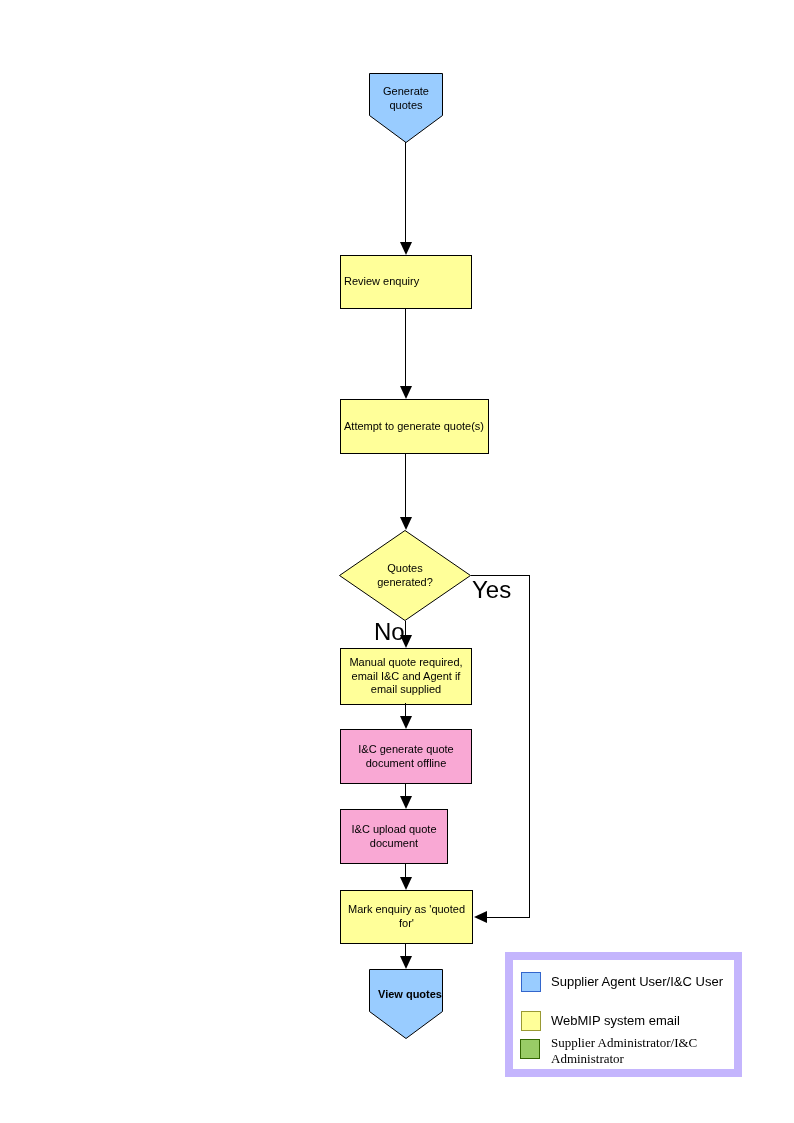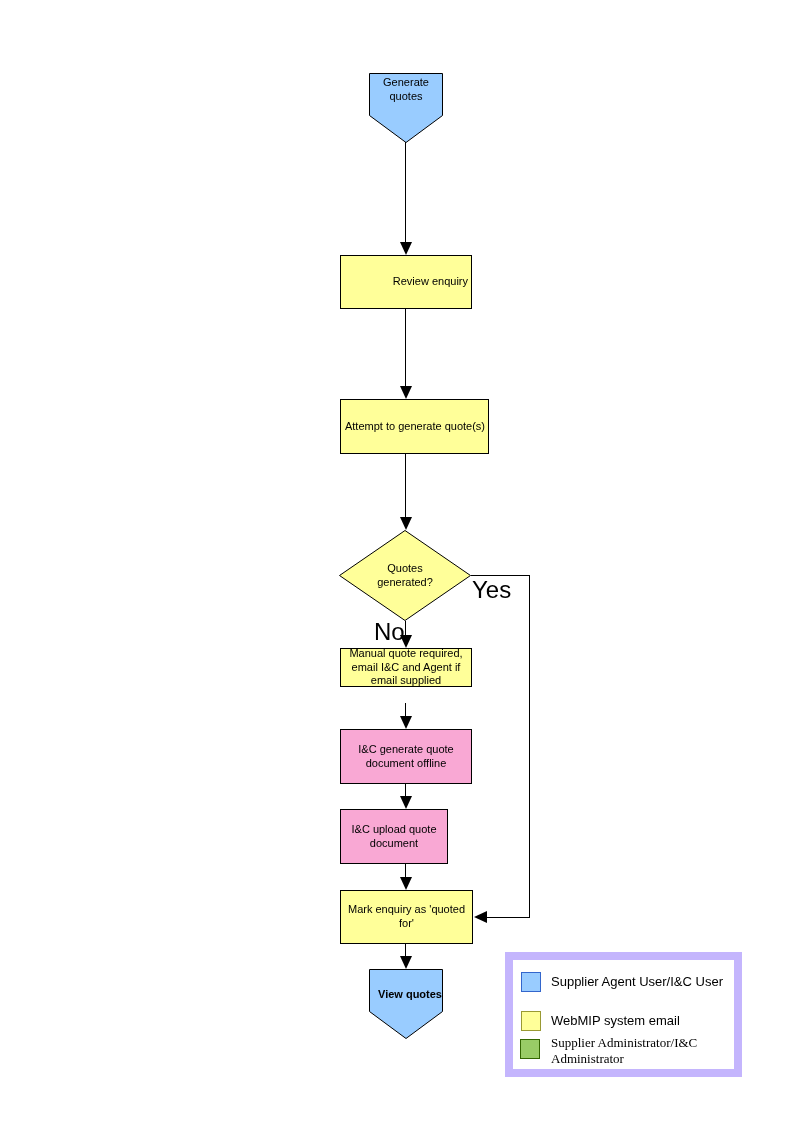--- a/index.html
+++ b/index.html
@@ -1,19 +1,19 @@
 <!DOCTYPE html>
 <html><head>
 <meta charset="utf-8">
 <style>
   html,body{margin:0;padding:0;background:#ffffff;}
   #canvas{position:relative;width:794px;height:1123px;background:#ffffff;overflow:hidden;
           font-family:"Liberation Sans",sans-serif;color:#000;}
   .abs{position:absolute;}
-  .node{box-sizing:border-box;border:1px solid #000;display:flex;align-items:center;justify-content:flex-end;
+  .node{box-sizing:border-box;border:1px solid #000;display:flex;align-items:center;justify-content:flex-start;
         text-align:center;font-size:11px;line-height:1.25;padding:2px 3px;}
   .yellow{background:#FFFF99;}
   .blue{background:#f9a8d4;}
   .shape-label{display:flex;align-items:center;justify-content:center;text-align:center;
                font-size:11px;line-height:1.25;pointer-events:none;}
   .vline{width:1px;background:#000;}
   .hline{height:1px;background:#000;}
   .arrow-down{width:0;height:0;border-left:6px solid transparent;border-right:6px solid transparent;
               border-top:13px solid #000;}
   .arrow-left{width:0;height:0;border-top:6px solid transparent;border-bottom:6px solid transparent;
@@ -27,21 +27,21 @@
   .legend-label{position:absolute;font-size:13px;line-height:16px;}
 </style>
 </head>
 <body>
 
 <div id="canvas">
 
   <svg class="abs" style="left:369px;top:73px;" width="74" height="70">
     <polygon points="0.5,0.5 73.5,0.5 73.5,42.5 37,69.5 0.5,42.5" fill="#99CCFF" stroke="#000" stroke-width="1"></polygon>
   </svg>
-  <div class="abs shape-label" style="left:369px;top:66px;width:74px;height:48px;">Generate quotes</div>
+  <div class="abs shape-label" style="left:369px;top:75px;width:74px;height:48px;">Generate quotes</div>
 
   <div class="abs vline" style="left:405px;top:142px;height:101px;"></div>
   <div class="abs arrow-down" style="left:400px;top:242px;"></div>
 
   <div class="abs node yellow" style="left:340px;top:255px;width:132px;height:54px;">
     <span>Review enquiry</span>
   </div>
 
   <div class="abs vline" style="left:405px;top:309px;height:78px;"></div>
   <div class="abs arrow-down" style="left:400px;top:386px;"></div>
@@ -61,21 +61,21 @@
   <div class="abs hline" style="left:471px;top:575px;width:59px;"></div>
   <div class="abs vline" style="left:529px;top:575px;height:343px;"></div>
   <div class="abs hline" style="left:487px;top:917px;width:43px;"></div>
   <div class="abs arrow-left" style="left:474px;top:911px;"></div>
   <div class="abs branch-label" style="left:472px;top:578px;">Yes</div>
 
   <div class="abs branch-label" style="left:374px;top:620px;">No</div>
   <div class="abs vline" style="left:405px;top:621px;height:16px;"></div>
   <div class="abs arrow-down" style="left:400px;top:635px;"></div>
 
-  <div class="abs node yellow" style="left:340px;top:648px;width:132px;height:39px;">
+  <div class="abs node yellow" style="left:340px;top:648px;width:132px;height:57px;">
     <span>Manual quote required, email I&amp;C and Agent if email supplied</span>
   </div>
 
   <div class="abs vline" style="left:405px;top:703px;height:14px;"></div>
   <div class="abs arrow-down" style="left:400px;top:716px;"></div>
 
   <div class="abs node blue" style="left:340px;top:729px;width:132px;height:55px;">
     <span>I&amp;C generate quote document offline</span>
   </div>
 

